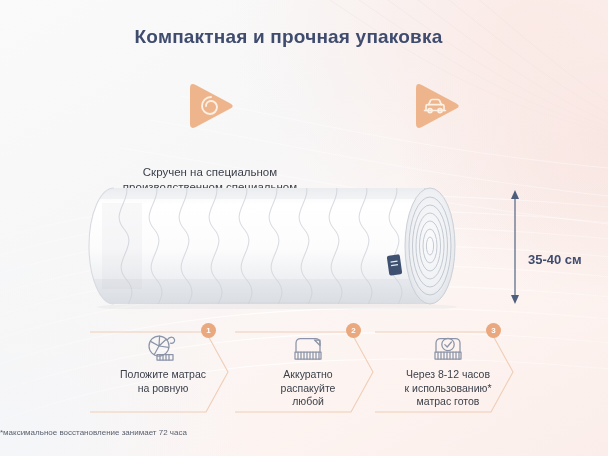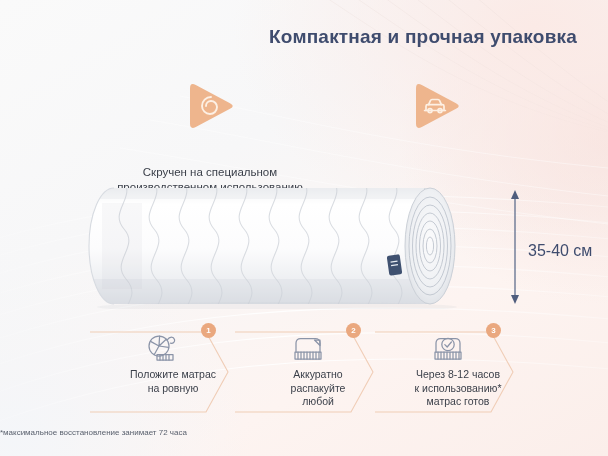--- a/index.html
+++ b/index.html
@@ -18,54 +18,54 @@
       radial-gradient(ellipse 420px 300px at 88% 6%, #fbeae6 0%, rgba(251,234,230,0) 72%),
       radial-gradient(ellipse 300px 240px at 100% 30%, #f7e3df 0%, rgba(247,227,223,0) 70%),
       radial-gradient(ellipse 340px 260px at 2% 96%, #f4f6f9 0%, rgba(244,246,249,0) 70%),
       linear-gradient(150deg, #fafafa 0%, #f7f7f8 35%, #fdf4f1 70%, #fbeeea 100%);
   }
   .bg-lines { position:absolute; inset:0; pointer-events:none; }
 
   
   .title {
     position:absolute; top:26px; left:0; width:577px;
-    text-align:right;
+    text-align:center;
     font-size:19px; font-weight:bold;
     letter-spacing:0.2px;
     color:#3f4c6e;
   }
 
   
   .feature { position:absolute; text-align:center; }
   .feature .tri { margin:0 auto 9px; width:56px; height:52px; }
   .feature .cap {
     font-size:11.5px; line-height:15px; color:#3a3f49;margin-top:20px;
   }
   #feature-roll { left:96px; top:80px; width:228px; }
   #feature-car  { left:346px; top:80px; width:180px; }
 
   
   #roll-wrap { position:absolute; left:62px; top:183px; width:430px; height:126px; }
 
   
   #dimension { position:absolute; left:502px; top:186px; width:106px; height:122px; }
   #dimension .dim-label {
-    position:absolute; left:26px; top:56px;
-    font-size:16px; color:#3f4c6e; font-weight:normal; white-space:nowrap;
+    position:absolute; left:26px; top:66px;
+    font-size:13px; color:#3f4c6e; font-weight:bold; white-space:nowrap;
   }
 
   
   #steps { position:absolute; left:88px; top:326px; width:440px; height:92px; }
   .step { position:absolute; top:0; width:150px; height:92px; }
   .step-shape { position:absolute; inset:0; }
   .step-icon {
     position:absolute; top:7px; left:0; width:150px; text-align:center;
   }
   .step-text {
-    position:absolute; top:42px; left:18px; width:134px;
+    position:absolute; top:42px; left:8px; width:134px;
     text-align:center; font-size:10.5px; line-height:13.5px; color:#3a3f49;
   }
   .step-badge {
     position:absolute; top:-3px; width:15px; height:15px; border-radius:50%;
     background:#eaa87f; color:#ffffff;
     font-size:8px; line-height:15px; text-align:center; font-weight:bold;
   }
   #step-1 { left:0px; }
   #step-2 { left:145px; }
   #step-3 { left:285px; }
@@ -125,21 +125,21 @@
   <div class="feature" id="feature-roll">
     <svg class="tri" viewBox="0 0 56 52">
       <path d="M8,8.5 Q8,2 13.8,5.1 L48,23.2 Q53.5,26 48,28.8 L13.8,46.9 Q8,50 8,43.5 Z" fill="#eeb58d"></path>
       <g fill="none" stroke="#fdf0e4" stroke-width="1.9" stroke-linecap="round">
         <path d="M24,26 C24,23.2 26.2,21 29,21 C32.3,21 35,23.7 35,27 C35,30.9 31.9,34 28,34
                  C23.6,34 20,30.4 20,26 C20,21.1 24.1,17 29,17"></path>
       </g>
     </svg>
     <div class="cap">
       <div>Скручен на специальном</div>
-      <div>производственном использованию</div>
+      <div>производственном специальном</div>
     </div>
   </div>
 
   <div class="feature" id="feature-car">
     <svg class="tri" viewBox="0 0 56 52">
       <path d="M8,8.5 Q8,2 13.8,5.1 L48,23.2 Q53.5,26 48,28.8 L13.8,46.9 Q8,50 8,43.5 Z" fill="#eeb58d"></path>
       <g fill="none" stroke="#fdf0e4" stroke-width="1.7" stroke-linecap="round" stroke-linejoin="round">
         <path d="M18,30.5 L18,26.3 C18,25.4 18.7,24.7 19.6,24.7 L34.4,24.7
                  C35.3,24.7 36,25.4 36,26.3 L36,30.5"></path>
         <path d="M20.6,24.7 L22.4,20.6 C22.7,19.9 23.3,19.5 24,19.5 L30,19.5

